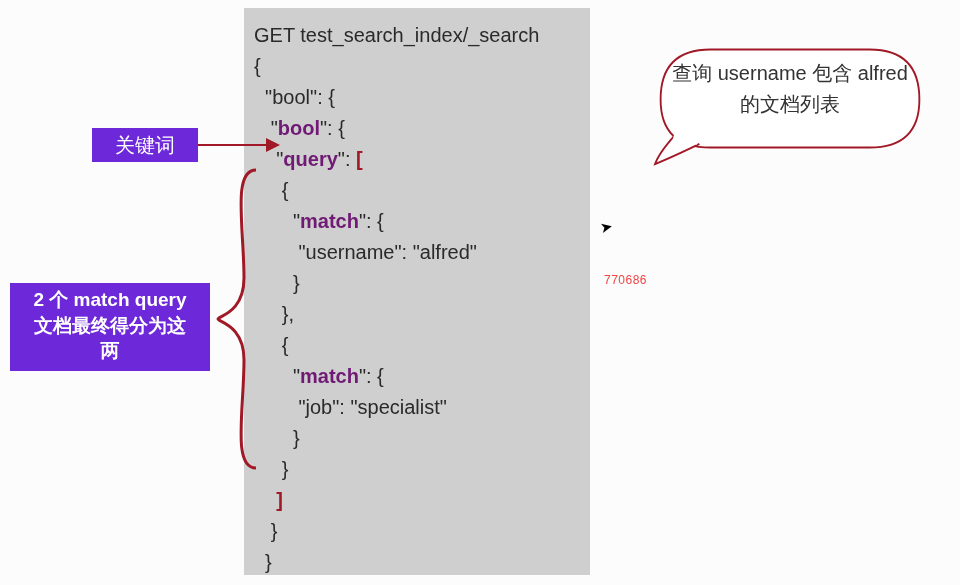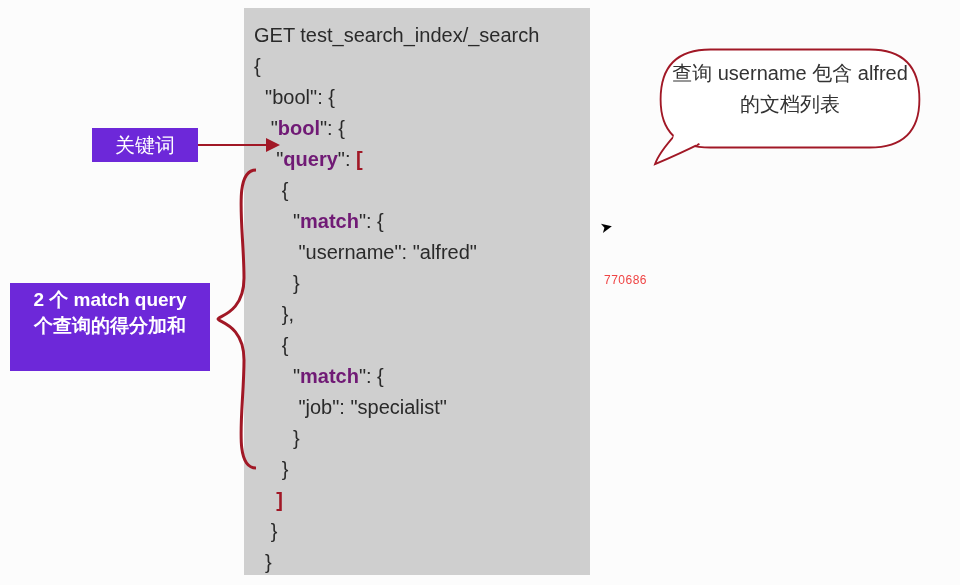--- a/index.html
+++ b/index.html
@@ -143,21 +143,21 @@
 </div>
 
 <div class="callout-left label-keyword">
   <span>关键词</span>
 </div>
 <div class="arrow-keyword"></div>
 
 <div class="callout-left label-matchnote">
   <div>
     <div>2 个 match query</div>
-    <div>个查询的得分加和</div>
+    <div>文档最终得分为这两</div>
   </div>
 </div>
 
 <svg class="bracket-svg" viewBox="0 0 46 302">
   <path d="M44 2 C 20 2, 32 60, 32 110 C 32 145, 6 148, 6 151 C 6 154, 32 157, 32 192 C 32 242, 20 300, 44 300" fill="none" stroke="#a11826" stroke-width="3"></path>
 </svg>
 
 <svg class="speech" viewBox="0 0 292 132">
   <path d="M60 6
            Q 6 6, 6 60

